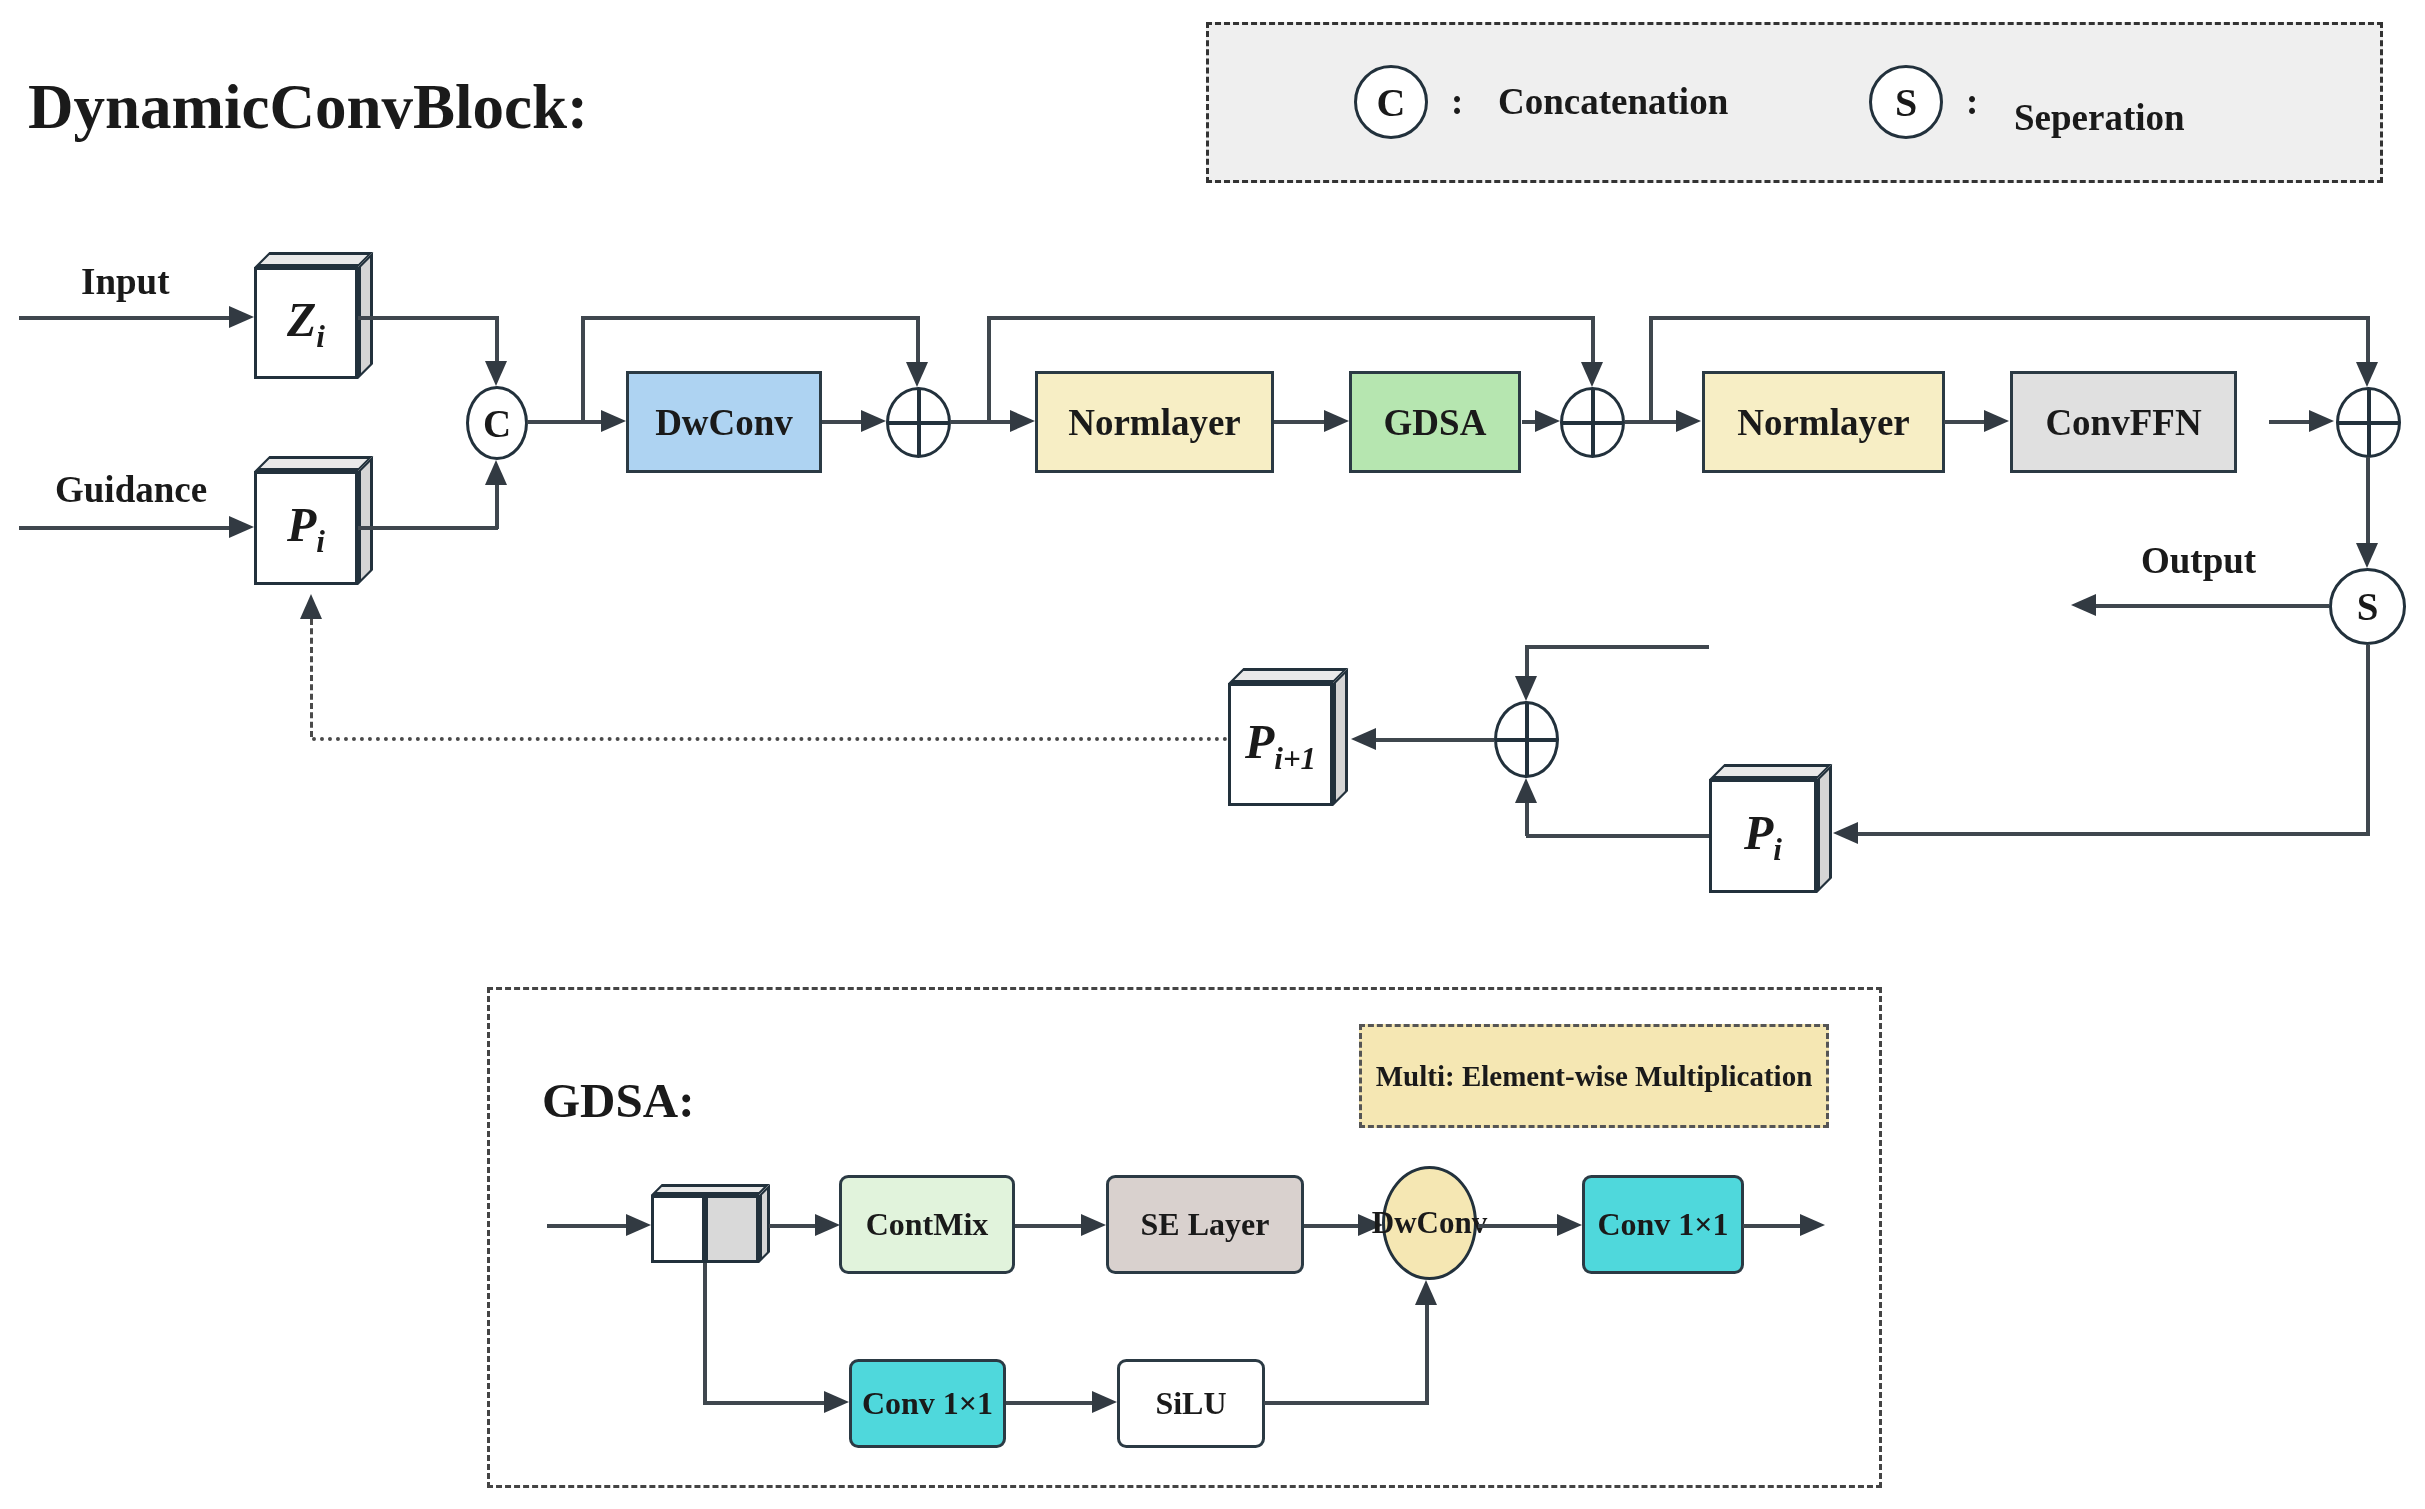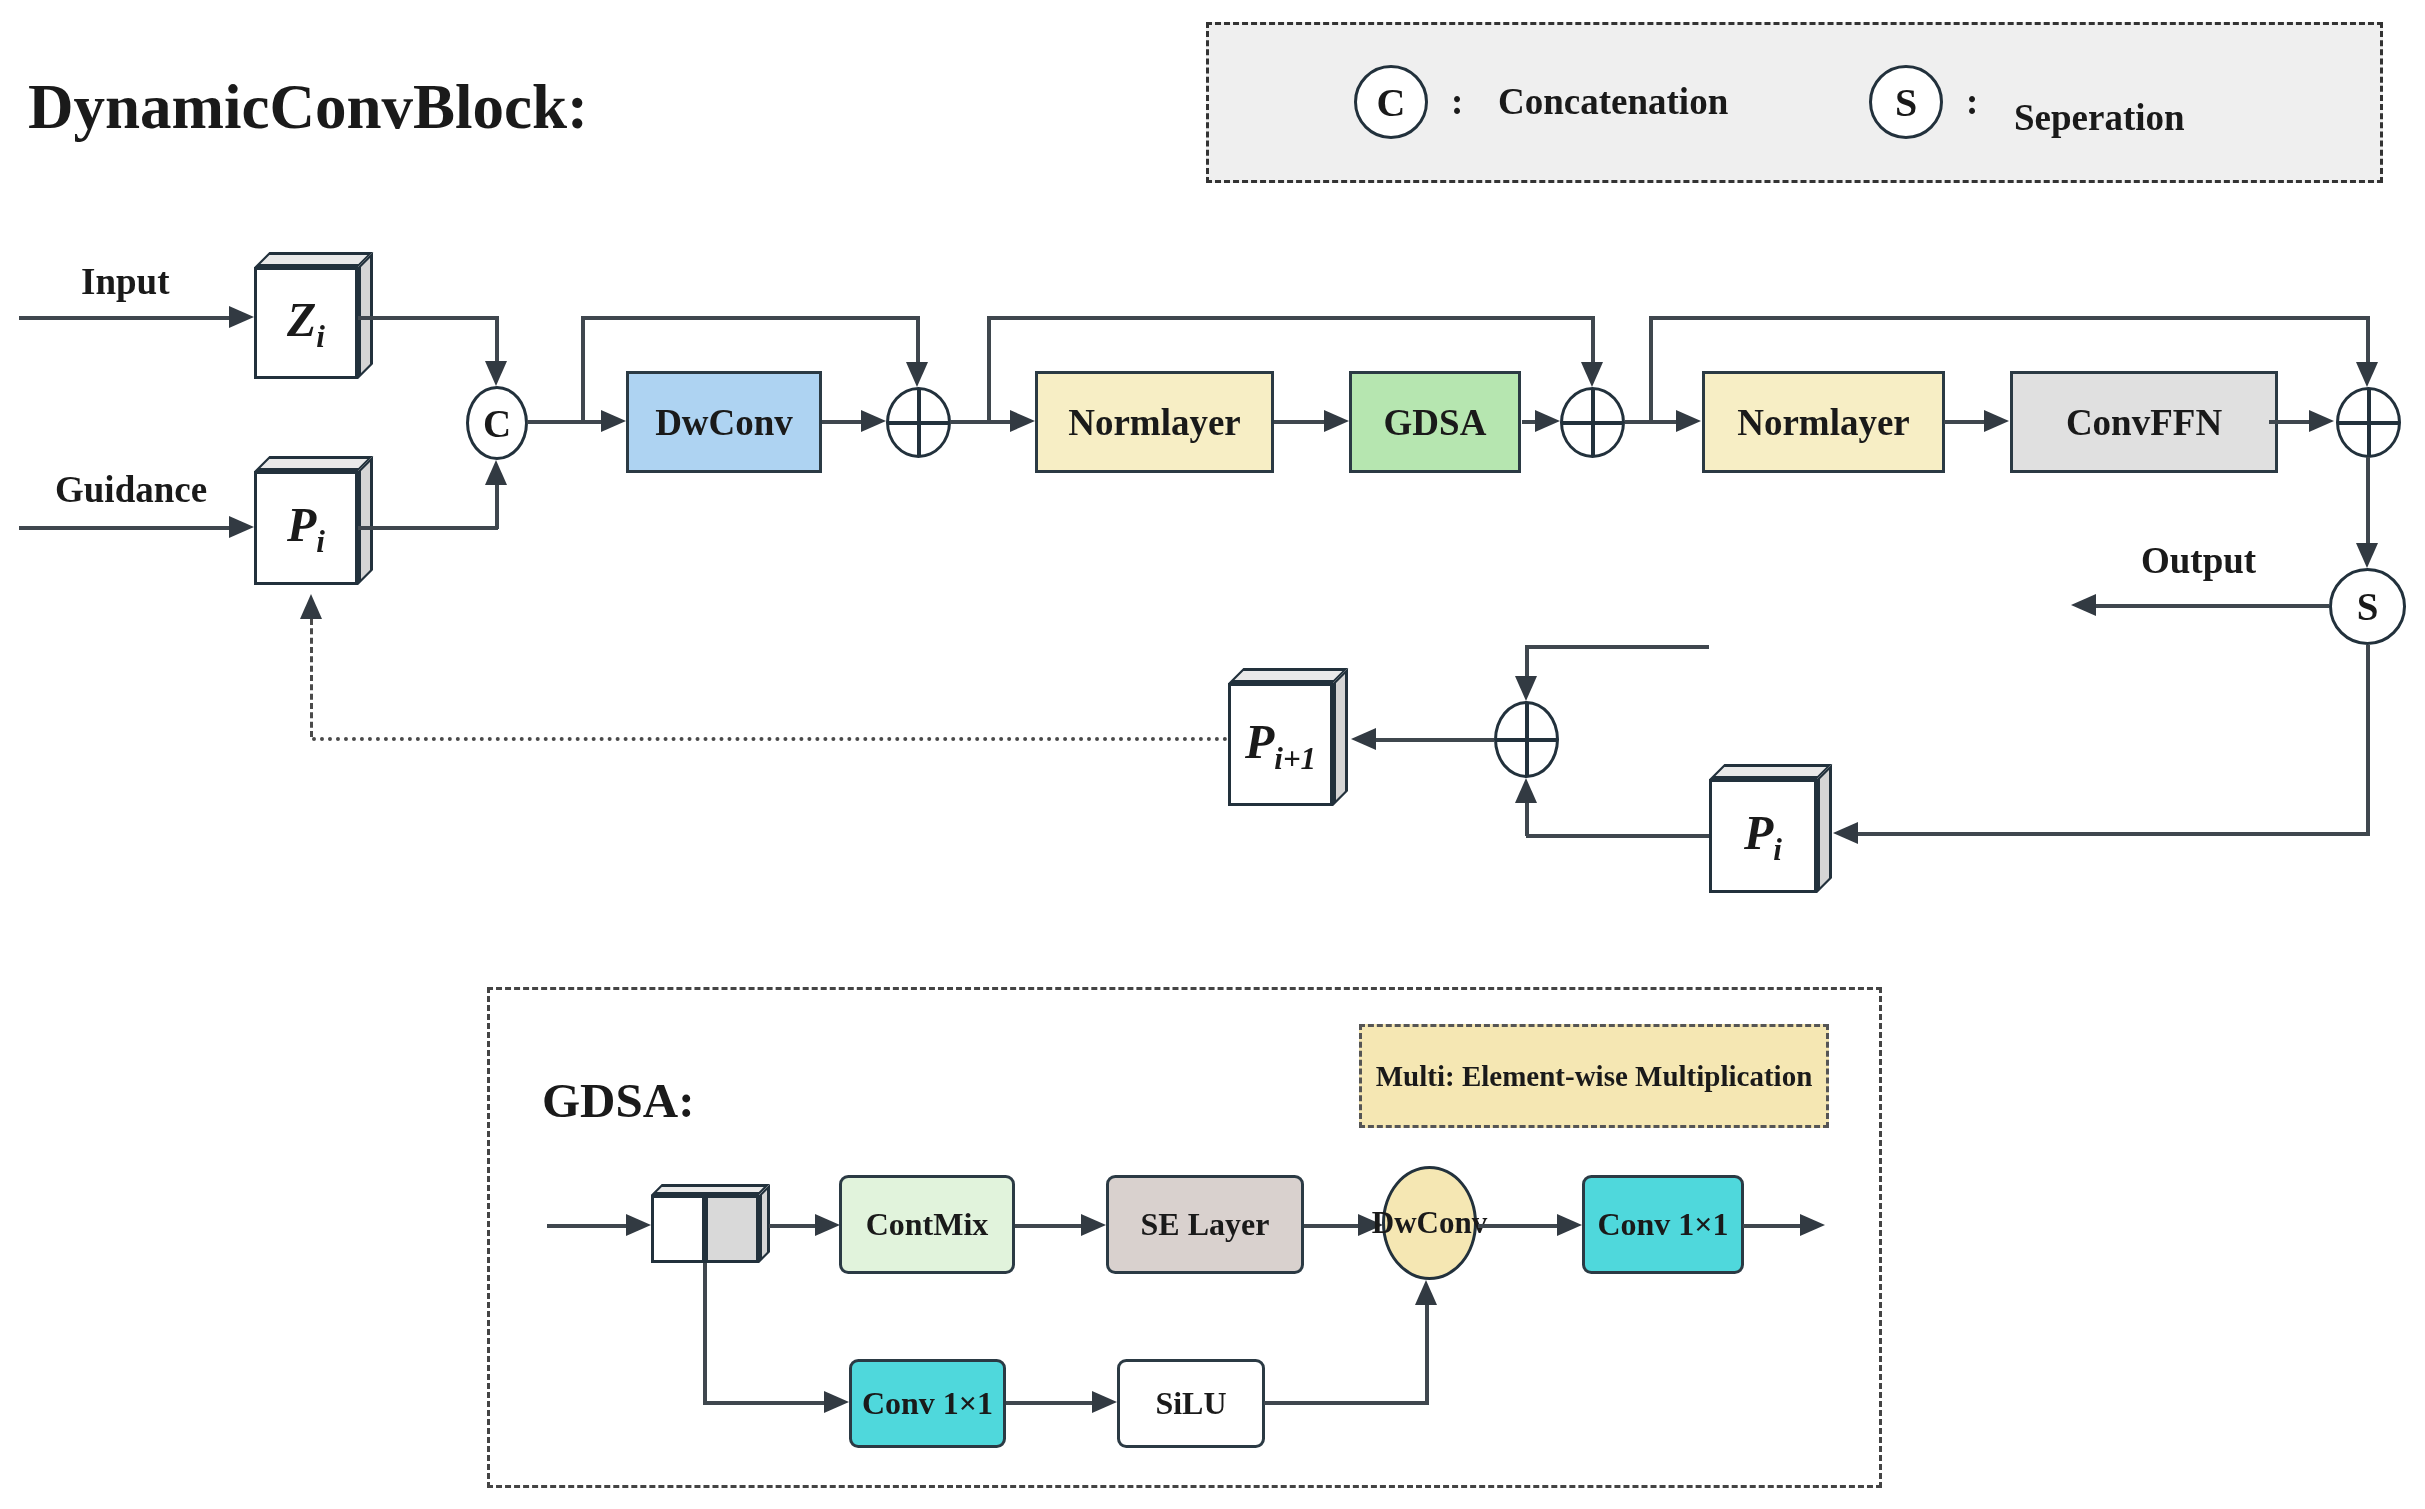--- a/index.html
+++ b/index.html
@@ -158,21 +158,21 @@
   <div class="hl" style="left:1649px;top:316px;width:721px;"></div>
   <div class="vl" style="left:2366px;top:316px;height:48px;"></div>
   <div class="arr arr-d" style="left:2356px;top:362px;"></div>
 
   <div class="box f-norm" style="left:1702px;top:371px;width:243px;height:102px;">
     <span>Normlayer</span>
   </div>
   <div class="hl" style="left:1944px;top:420px;width:41px;"></div>
   <div class="arr arr-r" style="left:1984px;top:410px;"></div>
 
-  <div class="box f-ffn" style="left:2010px;top:371px;width:268px;height:102px;text-align:right;">
+  <div class="box f-ffn" style="left:2010px;top:371px;width:227px;height:102px;text-align:right;">
     <span>ConvFFN</span>
   </div>
   <div class="hl" style="left:2269px;top:420px;width:42px;"></div>
   <div class="arr arr-r" style="left:2309px;top:410px;"></div>
 
   <div class="oplus" style="left:2336px;top:387px;width:65px;height:71px;">
     <div class="cv"></div>
     <div class="ch"></div>
   </div>
 

